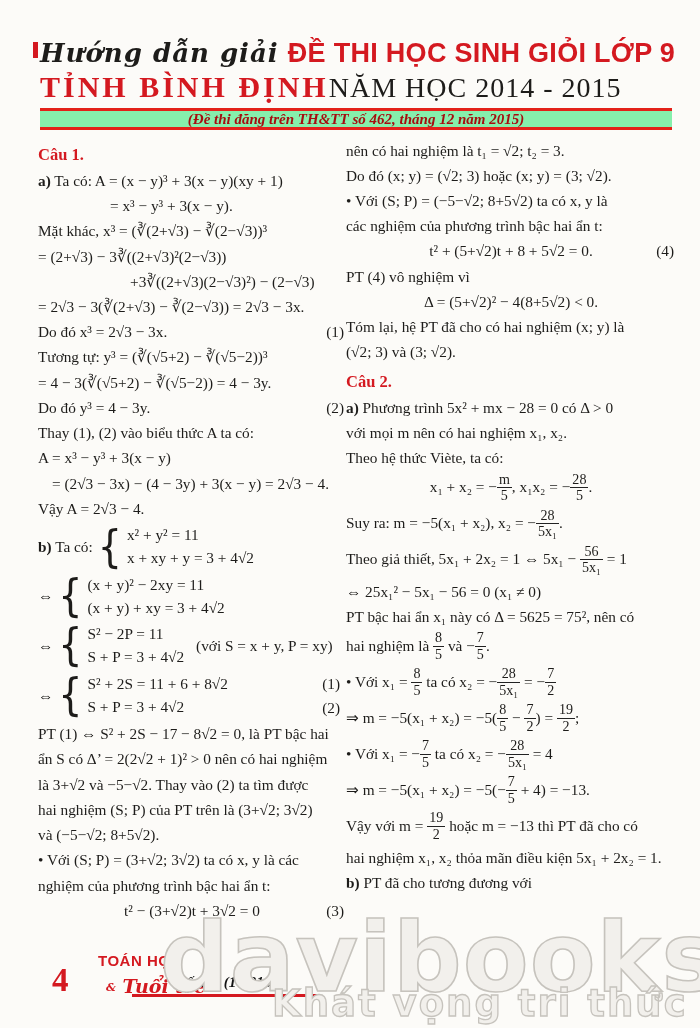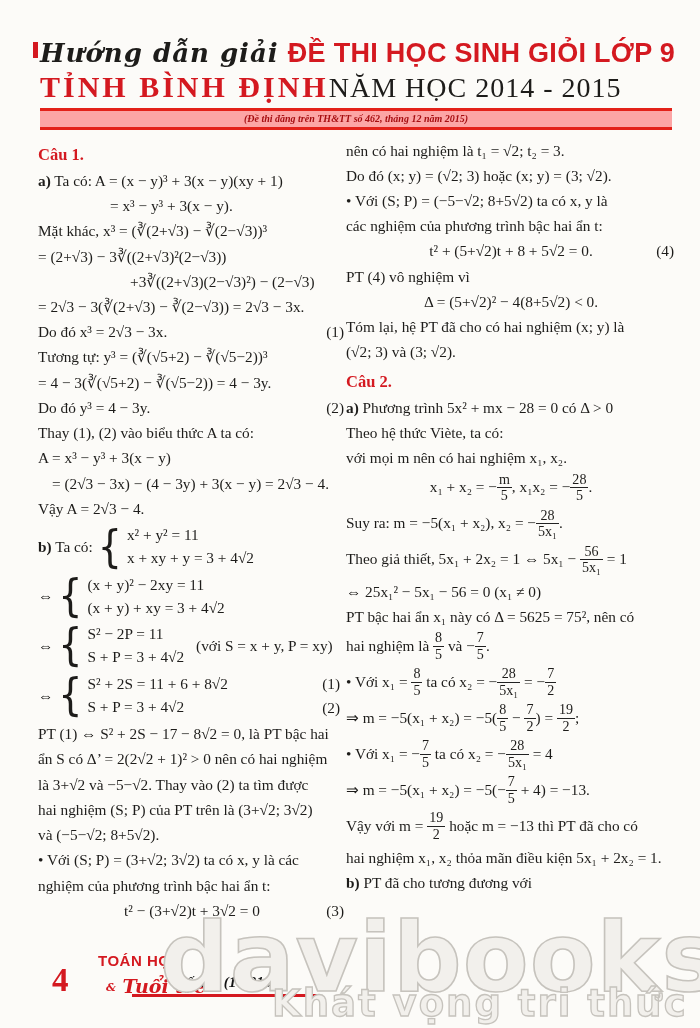--- a/index.html
+++ b/index.html
@@ -10,21 +10,21 @@
 
   
   header{position:absolute;top:38px;left:40px;width:632px;}
   .title-row{white-space:nowrap;}
   .script-title{font-family:"DejaVu Serif",serif;font-style:italic;font-weight:bold;font-size:26px;letter-spacing:1px;margin-right:9px;}
   .main-title{font-family:"Liberation Sans",sans-serif;font-weight:bold;color:var(--red);font-size:27px;letter-spacing:0.3px;}
   .title-row2{margin-top:1px;white-space:nowrap;}
   .province{font-weight:bold;color:var(--red);font-size:30px;letter-spacing:3px;}
   .school-year{font-size:28px;letter-spacing:1px;}
   .banner{margin-top:4px;background:#e32119;padding:3px 0;}
-  .banner-inner{background:#fca5a5;text-align:center;font-style:italic;font-weight:bold;color:#a60d10;font-size:10px;line-height:16px;}
+  .banner-inner{background:#86efac;text-align:center;font-style:italic;font-weight:bold;color:#a60d10;font-size:15px;line-height:16px;}
 
   
   .columns{position:absolute;top:136px;left:38px;right:24px;bottom:72px;display:flex;}
   .col{position:relative;}
   .col-left{width:308px;flex:none;}
   .col-right{flex:1;}
   .line{position:relative;font-size:15.3px;line-height:1.42;margin:3.5px 0;}
   .line.h{color:var(--red);font-weight:bold;font-size:16.5px;margin:7px 0 2px;}
   .line.pi{padding-left:72px;}
   .line.pi2{padding-left:92px;}
@@ -139,22 +139,22 @@
         <div class="line p"><span class="txt">Do đó (x; y) = (√2; 3) hoặc (x; y) = (3; √2).</span></div>
         <div class="line p"><span class="txt">• Với (S; P) = (−5−√2; 8+5√2)  ta có x, y là</span></div>
         <div class="line p"><span class="txt">các nghiệm của phương trình bậc hai ẩn t:</span></div>
         <div class="line c"><span class="txt">t² + (5+√2)t + 8 + 5√2 = 0.</span><span class="tag">(4)</span></div>
         <div class="line p"><span class="txt">PT (4) vô nghiệm vì</span></div>
         <div class="line c"><span class="txt">Δ = (5+√2)² − 4(8+5√2) &lt; 0.</span></div>
         <div class="line p"><span class="txt">Tóm lại, hệ PT đã cho có hai nghiệm (x; y) là</span></div>
         <div class="line p"><span class="txt">(√2; 3) và (3; √2).</span></div>
         <div class="line h"><span class="txt">Câu 2.</span></div>
         <div class="line p"><span class="txt"><b>a)</b> Phương trình  5x² + mx − 28 = 0  có Δ &gt; 0</span></div>
+        <div class="line p"><span class="txt">với mọi m nên có hai nghiệm x₁, x₂.</span></div>
         <div class="line p"><span class="txt">Theo hệ thức Viète, ta có:</span></div>
-        <div class="line p"><span class="txt">với mọi m nên có hai nghiệm x₁, x₂.</span></div>
         <div class="line c"><span class="txt">x₁ + x₂ = −<span class="fr">
               <span class="n">m</span>
               <span class="d">5</span>
             </span>,  x₁x₂ = −<span class="fr">
               <span class="n">28</span>
               <span class="d">5</span>
             </span>.</span></div>
         <div class="line p"><span class="txt">Suy ra: m = −5(x₁ + x₂), x₂ = −<span class="fr">
               <span class="n">28</span>
               <span class="d">5x₁</span>

